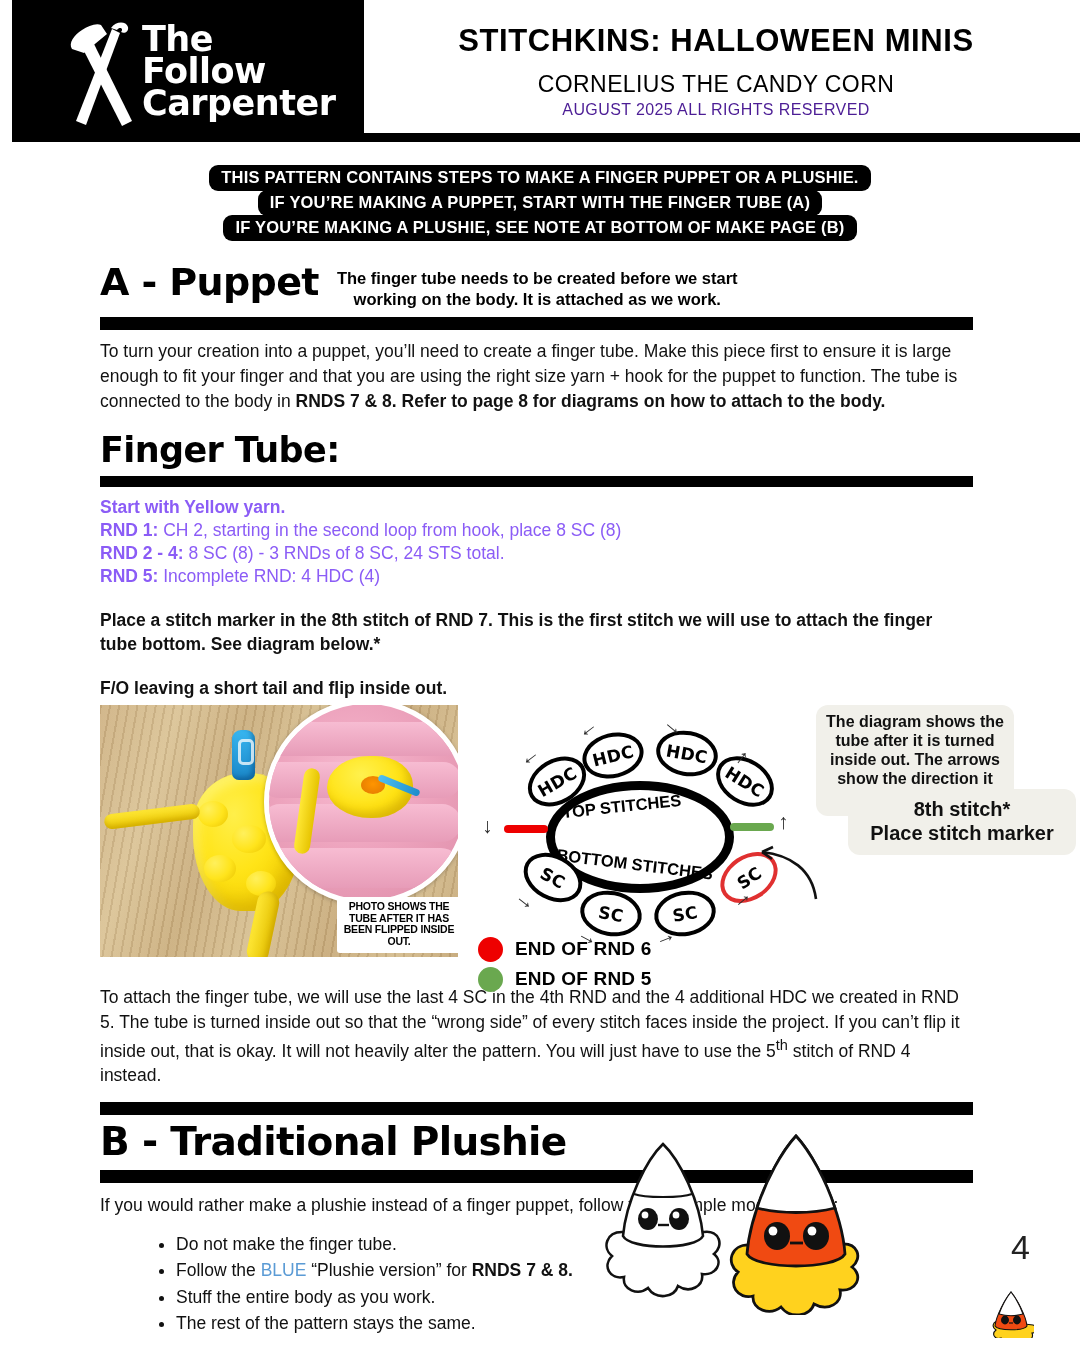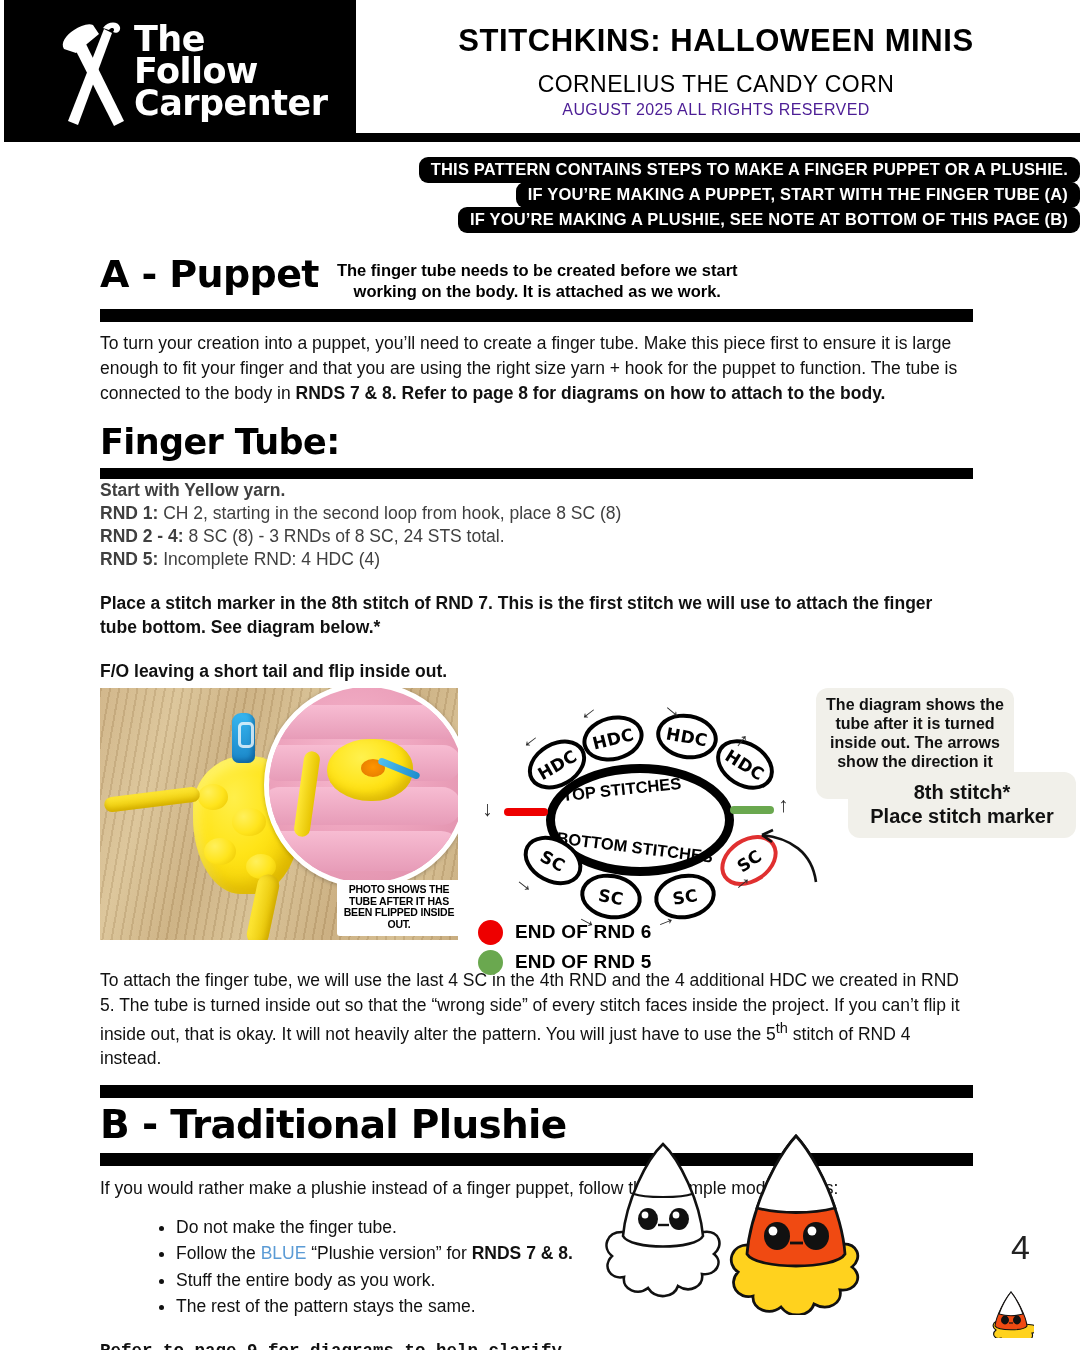--- a/index.html
+++ b/index.html
@@ -8,21 +8,21 @@
     background:#ffffff;
     font-family:"Liberation Sans", sans-serif;
     color:#111111;
     overflow:hidden;
     position:relative;
   }
 
   
   .header{position:relative;height:142px;}
   .logo-block{
-    position:absolute;left:4px;top:0;width:352px;height:142px;
+    position:absolute;left:12px;top:0;width:352px;height:142px;
     background:#000000;
     display:flex;align-items:center;
   }
   .logo-mark{position:relative;width:86px;height:112px;margin-left:42px;flex:none;}
   .logo-text{
     color:#ffffff;font-weight:bold;font-size:35px;line-height:0.92;
     letter-spacing:-0.5px;margin-left:2px;
     font-family:"DejaVu Sans", sans-serif;
   }
   .header-titles{
@@ -33,22 +33,22 @@
   .title-main{
     font-size:31px;font-weight:bold;letter-spacing:0.6px;color:#000;
     font-family:"Liberation Sans", sans-serif;
   }
   .title-sub{font-size:23px;font-weight:normal;letter-spacing:0.4px;color:#000;margin-top:12px;}
   .title-copy{font-size:16px;font-weight:normal;letter-spacing:0.4px;color:#4c1d95;margin-top:3px;}
   .header-rule{position:absolute;left:352px;right:0;bottom:0;height:9px;background:#000;}
 
   
   .notice{
-    margin-top:16px;width:100%;
-    display:flex;flex-direction:column;align-items:flex-end;
+    margin-top:24px;width:100%;
+    display:flex;flex-direction:column;align-items:center;
   }
   .notice-line{
     background:#000;color:#fff;font-weight:bold;font-size:16.5px;
     letter-spacing:0.2px;padding:3px 12px 4px 12px;border-radius:9px;
     white-space:nowrap;margin-top:-1px;
   }
 
   
   .page{padding:0 107px 0 100px;box-sizing:border-box;}
   .bar{height:13px;background:#000;width:100%;}
@@ -69,21 +69,21 @@
 
   .sec-title-big{
     font-size:35px;font-weight:bold;letter-spacing:-0.6px;color:#000;
     font-family:"DejaVu Sans", sans-serif;line-height:1.05;margin-top:18px;
   }
   .sec-title-b{
     font-size:39px;font-weight:bold;letter-spacing:-0.7px;color:#000;
     font-family:"DejaVu Sans", sans-serif;line-height:1.15;margin:5px 0 5px 0;
   }
 
-  .rnd-list{font-size:17.5px;line-height:1.33;color:#404040;}
+  .rnd-list{font-size:17.5px;line-height:1.33;margin-top:9px;color:#8b5cf6;}
   .rnd-list .lbl{font-weight:bold;}
   .note-bold{font-size:17.5px;line-height:1.38;font-weight:bold;margin-top:19px;color:#111;}
   .fo-line{font-size:17.5px;font-weight:bold;margin-top:22px;color:#111;}
 
   
   .media-row{position:relative;height:268px;margin-top:6px;}
   .photo{
     position:absolute;left:0;top:0;width:358px;height:252px;
     background:linear-gradient(108deg,#cdb184 0%,#d9c296 18%,#c9ad7e 34%,#d6bf92 52%,#c6a97a 70%,#d3bb8e 86%,#c2a576 100%);
     overflow:hidden;
@@ -222,21 +222,21 @@
     <div class="title-main">STITCHKINS: HALLOWEEN MINIS</div>
     <div class="title-sub">CORNELIUS THE CANDY CORN</div>
     <div class="title-copy">AUGUST 2025 ALL RIGHTS RESERVED</div>
   </div>
   <div class="header-rule"></div>
 </div>
 
 <div class="notice">
   <div class="notice-line">THIS PATTERN CONTAINS STEPS TO MAKE A FINGER PUPPET OR A PLUSHIE.</div>
   <div class="notice-line">IF YOU’RE MAKING A PUPPET, START WITH THE FINGER TUBE (A)</div>
-  <div class="notice-line">IF YOU’RE MAKING A PLUSHIE, SEE NOTE AT BOTTOM OF THIS PAGE (B)</div>
+  <div class="notice-line">IF YOU’RE MAKING A PLUSHIE, SEE NOTE AT BOTTOM OF MAKE PAGE (B)</div>
 </div>
 
 <div class="page">
 
   <div class="sec-a-head">
     <div class="sec-a-title">A - Puppet</div>
     <div class="sec-a-note">
       <div>The finger tube needs to be created before we start</div>
       <div>working on the body. It is attached as we work.</div>
     </div>

